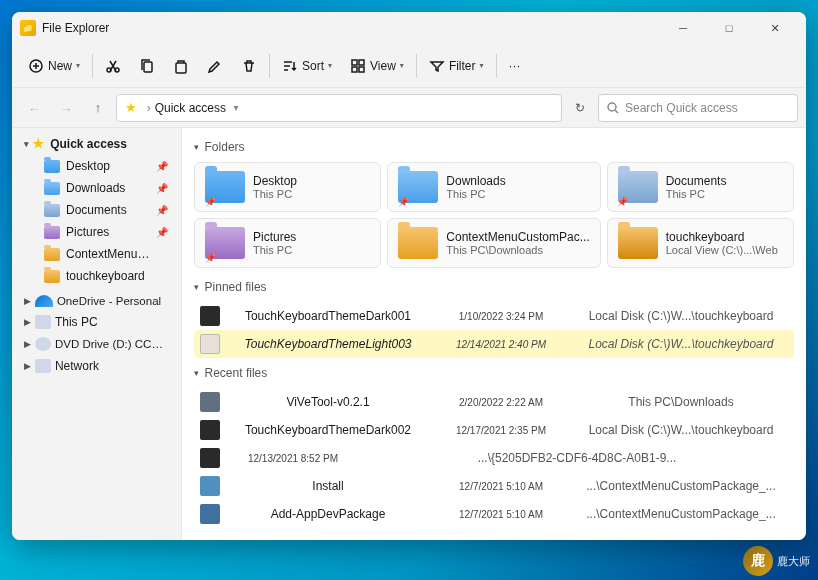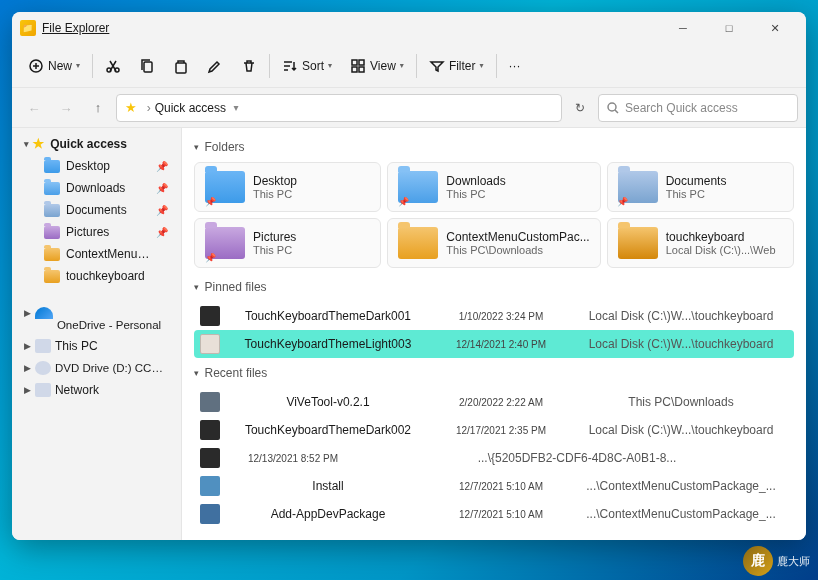--- a/index.html
+++ b/index.html
@@ -54,21 +54,20 @@
       border-radius: 2px;
       display: flex;
       align-items: center;
       justify-content: center;
       font-size: 9px;
     }
     .title-bar-title {
       font-size: 12px;
       color: #1a1a1a;
       flex: 1;
-      text-decoration: underline;
     }
     .title-bar-controls {
       display: flex;
       gap: 0;
     }
     .title-bar-btn {
       width: 46px;
       height: 32px;
       display: flex;
       align-items: center;
@@ -443,21 +442,21 @@
     .file-list { width: 100%; }
     .file-row {
       display: flex;
       align-items: center;
       padding: 4px 6px;
       border-radius: 4px;
       cursor: pointer;
       gap: 8px;
       text-align: center;
     }
-    .file-row.selected { background: #5eead4; }
+    .file-row.selected { background: #fef9c3; font-style: italic; }
     .file-icon {
       width: 20px; height: 20px;
       flex-shrink: 0;
       border-radius: 2px;
     }
     .fi-dark { background: #2a2a2a; }
     .fi-light { background: #e8e0d8; border: 1px solid #c0b8b0; }
     .fi-generic { background: #607080; }
     .fi-install { background: #5090c0; }
     .fi-appdev { background: #4070a0; }
@@ -650,21 +649,21 @@
       </div>
       <div class="sidebar-item">
         <div class="folder-icon-orange"></div>
         <span>touchkeyboard</span>
       </div>
 
       <div style="margin-top:4px;">
         <div class="sidebar-group-header">
           <span style="font-size:9px;color:#555;">▶</span>
           <div class="onedrive-icon"></div>
-          <span style="font-size:11.5px;overflow:hidden;text-overflow:ellipsis;white-space:nowrap;max-width:110px;margin-top:24px;">OneDrive - Personal</span>
+          <span style="font-size:11.5px;overflow:hidden;text-overflow:ellipsis;white-space:nowrap;max-width:110px;">OneDrive - Personal</span>
         </div>
         <div class="sidebar-group-header">
           <span style="font-size:9px;color:#555;">▶</span>
           <div class="thispc-icon"></div>
           <span>This PC</span>
         </div>
         <div class="sidebar-group-header">
           <span style="font-size:9px;color:#555;">▶</span>
           <div class="dvd-icon"></div>
           <span style="font-size:11.5px;overflow:hidden;text-overflow:ellipsis;white-space:nowrap;max-width:110px;">DVD Drive (D:) CCCC</span>
@@ -720,21 +719,21 @@
           <div class="big-folder bf-cm"></div>
           <div class="folder-card-info">
             <span class="folder-card-name">ContextMenuCustomPac...</span>
             <span class="folder-card-path">This PC\Downloads</span>
           </div>
         </div>
         <div class="folder-card">
           <div class="big-folder bf-tk"></div>
           <div class="folder-card-info">
             <span class="folder-card-name">touchkeyboard</span>
-            <span class="folder-card-path">Local Disk (C:\)...\Web</span>
+            <span class="folder-card-path">Local View (C:\)...\Web</span>
           </div>
         </div>
       </div>
 
       <div class="section-header">
         <span class="section-chevron">▾</span>
         <span>Pinned files</span>
       </div>
       <div class="file-list">
         <div class="file-row">
@@ -764,21 +763,21 @@
         </div>
         <div class="file-row">
           <div class="file-icon fi-dark"></div>
           <span class="file-name">TouchKeyboardThemeDark002</span>
           <span class="file-date">12/17/2021 2:35 PM</span>
           <span class="file-path">Local Disk (C:\)W...\touchkeyboard</span>
         </div>
         <div class="file-row">
           <div class="file-icon fi-dark"></div>
           <span class="file-date">12/13/2021 8:52 PM</span>
-          <span class="file-path">...\{5205DFB2-CDF6-4D8C-A0B1-8...</span>
+          <span class="file-path">...\{5205DFB2-CDF6-4D8C-A0B1-9...</span>
         </div>
         <div class="file-row">
           <div class="file-icon fi-install"></div>
           <span class="file-name">Install</span>
           <span class="file-date">12/7/2021 5:10 AM</span>
           <span class="file-path">...\ContextMenuCustomPackage_...</span>
         </div>
         <div class="file-row">
           <div class="file-icon fi-appdev"></div>
           <span class="file-name">Add-AppDevPackage</span>

